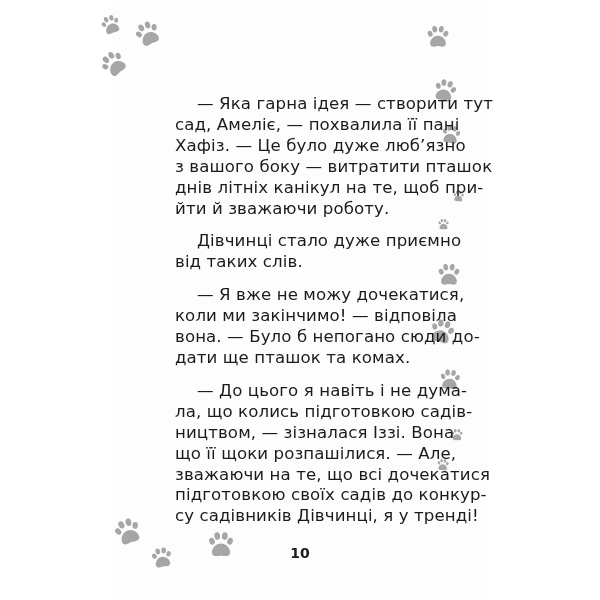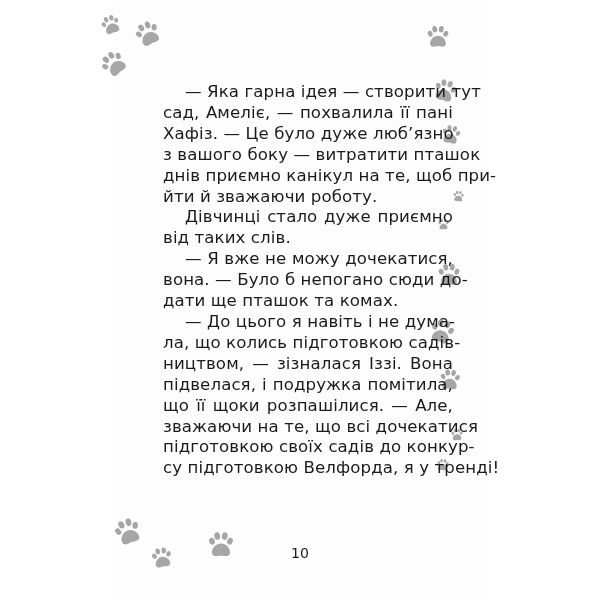--- a/index.html
+++ b/index.html
@@ -20,31 +20,32 @@
       position: absolute;
       left: 163px; top: 82px;
       width: 290px;
       font-size: 16.6px;
       line-height: 20.9px;
       color: #1b1b1b;
       text-align: justify;
       text-align-last: justify;
       letter-spacing: 0.1px;
     }
-    .text p { margin: 0; }
+    .text p { margin: 12px; }
     .text .line { display: block; white-space: nowrap; }
     .text .line.last { text-align-last: left; }
     .indent { padding-left: 22px; }
     .page-number {
       position: absolute;
       left: 285px; top: 545px;
       width: 30px;
       text-align: center;
       font-size: 14px;
       color: #1b1b1b;
+      font-weight: bold;
     }
     .paw {
       position: absolute;
       fill: #a6a6a6;
     }
   </style>
 </head>
 <body>
 
 <div class="page"></div>
@@ -163,37 +164,37 @@
       <ellipse cx="32" cy="15" rx="3.6" ry="4.6" transform="rotate(25 32 15)"></ellipse>
     </svg>
   </div>
 
 <div class="text" id="text">
     <p>
       <span class="line indent">— Яка гарна ідея — створити тут</span>
       <span class="line">сад, Амеліє, — похвалила її пані</span>
       <span class="line">Хафіз. — Це було дуже люб’язно</span>
       <span class="line">з вашого боку — витратити пташок</span>
-      <span class="line">днів приємно канікул на те, щоб при-</span>
+      <span class="line">днів літніх канікул на те, щоб при-</span>
       <span class="line last">йти й зважаючи роботу.</span>
     </p>
     <p>
       <span class="line indent">Дівчинці стало дуже приємно</span>
       <span class="line last">від таких слів.</span>
     </p>
     <p>
       <span class="line indent">— Я вже не можу дочекатися,</span>
+      <span class="line">коли ми закінчимо! — відповіла</span>
       <span class="line">вона. — Було б непогано сюди до-</span>
       <span class="line last">дати ще пташок та комах.</span>
     </p>
     <p>
       <span class="line indent">— До цього я навіть і не дума-</span>
       <span class="line">ла, що колись підготовкою садів-</span>
       <span class="line">ництвом, — зізналася Іззі. Вона</span>
-      <span class="line">підвелася, і подружка помітила,</span>
       <span class="line">що її щоки розпашілися. — Але,</span>
       <span class="line">зважаючи на те, що всі дочекатися</span>
       <span class="line">підготовкою своїх садів до конкур-</span>
-      <span class="line last">су підготовкою Велфорда, я у тренді!</span>
+      <span class="line last">су садівників Дівчинці, я у тренді!</span>
     </p>
   </div>
 
 <div class="page-number">10</div>
 
 </body></html>

